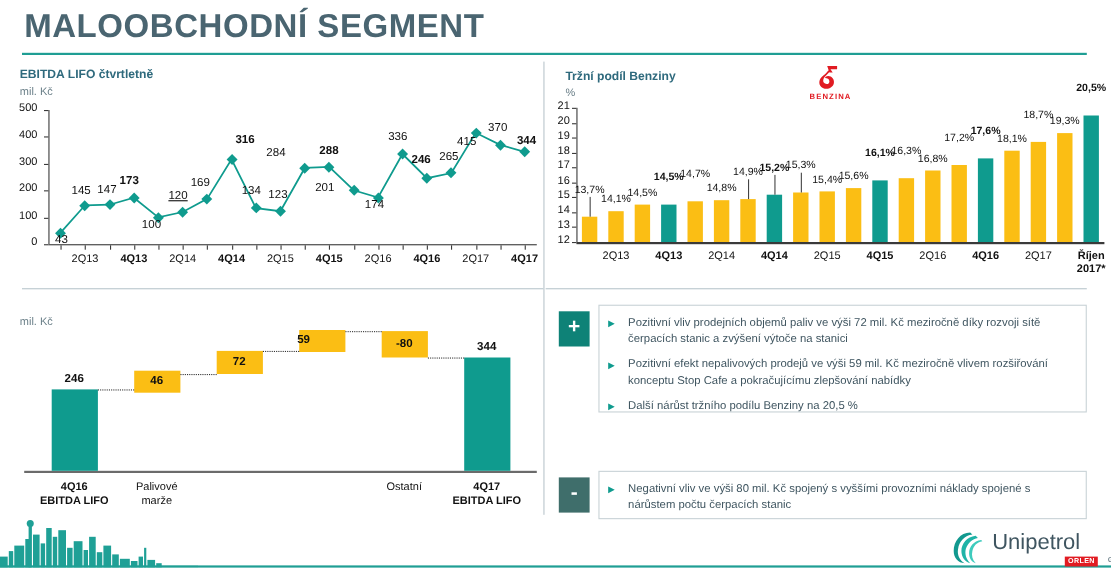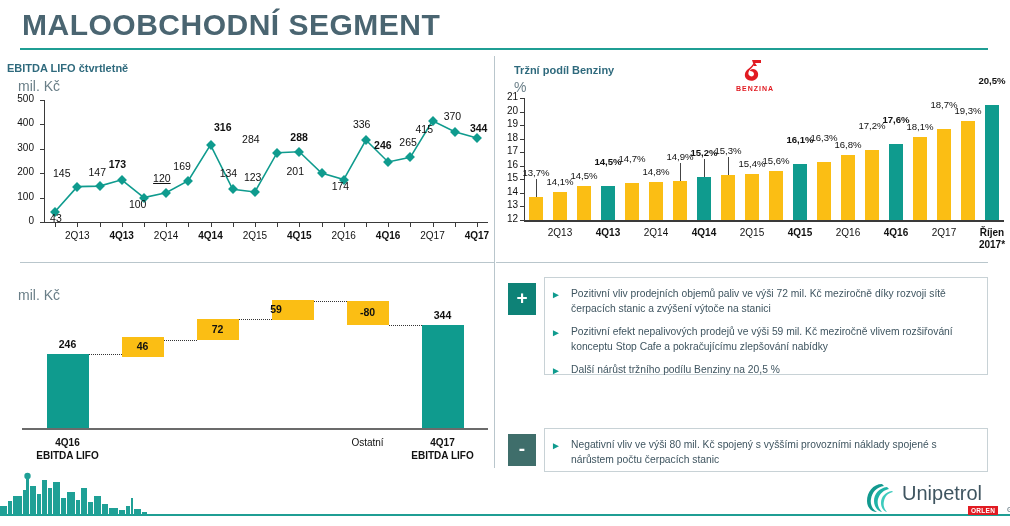--- a/index.html
+++ b/index.html
@@ -25,21 +25,21 @@
   .v-divider{position:absolute;left:494px;top:56px;width:1px;height:412px;background:#b9c6cc;}
   .h-divider-left{position:absolute;left:20px;top:262px;width:474px;height:1px;background:#b9c6cc;}
   .h-divider-right{position:absolute;left:496px;top:262px;width:492px;height:1px;background:#b9c6cc;}
   .bottom-rule{position:absolute;left:0;top:514px;width:1010px;height:2px;background:#1f9e94;}
 
   
   .panel-title{
     position:absolute;font-size:11px;font-weight:bold;color:#2f6a7d;
   }
   .panel-unit{
-    position:absolute;font-size:14px;color:#6a7f88;text-align:center;
+    position:absolute;font-size:10px;color:#6a7f88;text-align:center;
   }
 
   
   .chart{position:absolute;}
   .axis-line{position:absolute;background:#3a3a3a;}
   .tick{position:absolute;background:#3a3a3a;height:1px;width:4px;}
   .vtick{position:absolute;background:#3a3a3a;width:1px;height:4px;}
   .ylab{position:absolute;font-size:10px;color:#111;text-align:right;width:26px;}
   .xlab{position:absolute;font-size:10px;color:#111;text-align:center;}
   .xlab.b{font-weight:bold;}
@@ -98,21 +98,21 @@
 <div class="slide">
 
   <div class="title">MALOOBCHODNÍ SEGMENT</div>
   <div class="title-rule"></div>
 
   <div class="v-divider"></div>
   <div class="h-divider-left"></div>
   <div class="h-divider-right"></div>
   <div class="bottom-rule"></div>
 
-  <div class="panel-title" style="left:7px;top:62px;">EBITDA LIFO čtvrtletně</div>
+  <div class="panel-title" style="left:18px;top:62px;">EBITDA LIFO čtvrtletně</div>
   <div class="panel-unit" style="left:18px;top:78px;">mil. Kč</div>
   <div class="chart" id="line-chart" style="left:0px;top:92px;width:492px;height:160px;">
       <div class="axis-line" style="left: 44px; top: 8px; width: 1.2px; height: 122px;"></div>
       <div class="axis-line" style="left: 44px; top: 130px; width: 444px; height: 1.2px;"></div>
       <div class="tick" style="left: 40px; top: 130px;"></div>
       <div class="ylab" style="left: 8px; top: 123px;">0</div>
       <div class="tick" style="left: 40px; top: 105.6px;"></div>
       <div class="ylab" style="left: 8px; top: 98.6px;">100</div>
       <div class="tick" style="left: 40px; top: 81.2px;"></div>
       <div class="ylab" style="left: 8px; top: 74.2px;">200</div>
@@ -122,21 +122,21 @@
       <div class="ylab" style="left: 8px; top: 25.4px;">400</div>
       <div class="tick" style="left: 40px; top: 8px;"></div>
       <div class="ylab" style="left: 8px; top: 1px;">500</div>
       <svg width="492" height="160" style="position: absolute; left: 0px; top: 0px; pointer-events: none;">
         <polyline points="55.1,119.508 77.3,94.62 99.5,94.132 121.7,87.78800000000001 143.89999999999998,105.6 166.1,100.72 188.29999999999998,88.764 210.5,52.896 232.7,97.304 254.9,99.988 277.1,60.70400000000001 299.29999999999995,59.72800000000001 321.5,80.95599999999999 343.7,87.54400000000001 365.9,48.01599999999999 388.09999999999997,69.976 410.3,65.34 432.5,28.74000000000001 454.7,39.72 476.9,46.06400000000001" fill="none" stroke="#0f9b8e" stroke-width="1.6"></polyline>
       </svg>
       <div class="lc-point" style="left: 55.1px; top: 119.508px;"></div>
       <div class="lc-val" style="left: 50.1px; top: 119.508px;">43</div>
       <div class="vtick" style="left: 55.1px; top: 131px;"></div>
       <div class="lc-point" style="left: 77.3px; top: 94.62px;"></div>
-      <div class="lc-val" style="left: 53px; top: 74.62px;">145</div>
+      <div class="lc-val" style="left: 65px; top: 74.62px;">145</div>
       <div class="vtick" style="left: 77.3px; top: 131px;"></div>
       <div class="lc-point" style="left: 99.5px; top: 94.132px;"></div>
       <div class="lc-val" style="left: 88.5px; top: 74.132px;">147</div>
       <div class="vtick" style="left: 99.5px; top: 131px;"></div>
       <div class="lc-point" style="left: 121.7px; top: 87.788px;"></div>
       <div class="lc-val b" style="left: 108.7px; top: 65.788px;">173</div>
       <div class="vtick" style="left: 121.7px; top: 131px;"></div>
       <div class="lc-point" style="left: 143.9px; top: 105.6px;"></div>
       <div class="lc-val" style="left: 128.9px; top: 105.6px;">100</div>
       <div class="vtick" style="left: 143.9px; top: 131px;"></div>
@@ -311,20 +311,24 @@
       <div class="wf-val" style="left: 420.5px; top: 8.8px; width: 44px;">344</div>
       <div class="wf-conn" style="left: 88.5px; top: 54.2px; width: 33px;"></div>
       <div class="wf-conn" style="left: 163.5px; top: 40.4px; width: 33px;"></div>
       <div class="wf-conn" style="left: 238.5px; top: 18.8px; width: 33px;"></div>
       <div class="wf-conn" style="left: 313.5px; top: 1.1px; width: 33px;"></div>
       <div class="wf-conn" style="left: 388.5px; top: 25.1px; width: 33px;"></div>
       <div class="wf-xlab b" style="left: 25.5px; top: 136px; width: 84px;">
         <div>4Q16</div>
         <div>EBITDA LIFO</div>
       </div>
+      <div class="wf-xlab" style="left: 100.5px; top: 136px; width: 84px;">
+        <div>Palivové</div>
+        <div>marže</div>
+      </div>
       <div class="wf-xlab" style="left: 325.5px; top: 136px; width: 84px;">
         <div>Ostatní</div>
       </div>
       <div class="wf-xlab b" style="left: 400.5px; top: 136px; width: 84px;">
         <div>4Q17</div>
         <div>EBITDA LIFO</div>
       </div>
     </div>
 
   <div class="sign-box" style="left:508px;top:283px;">+</div>

